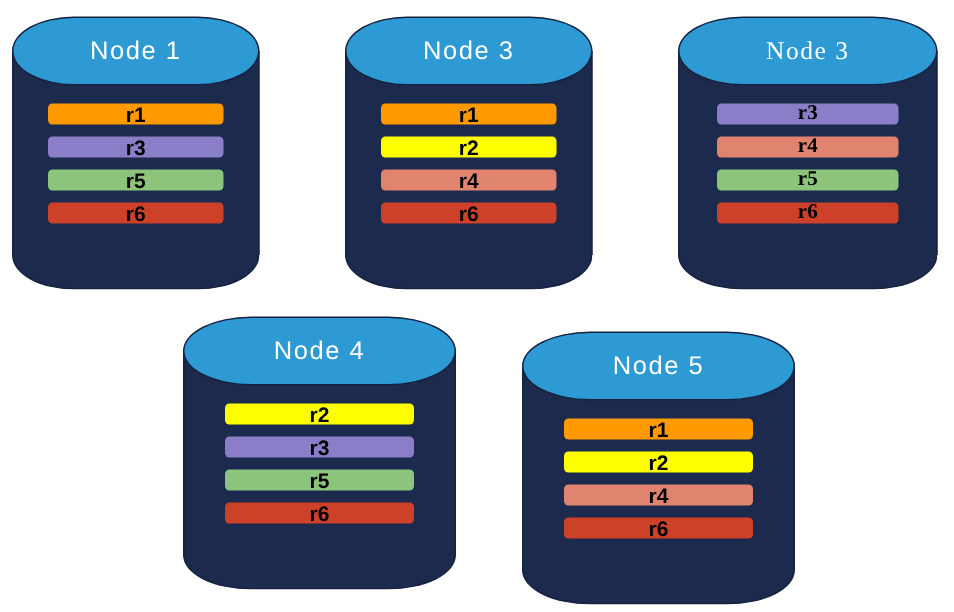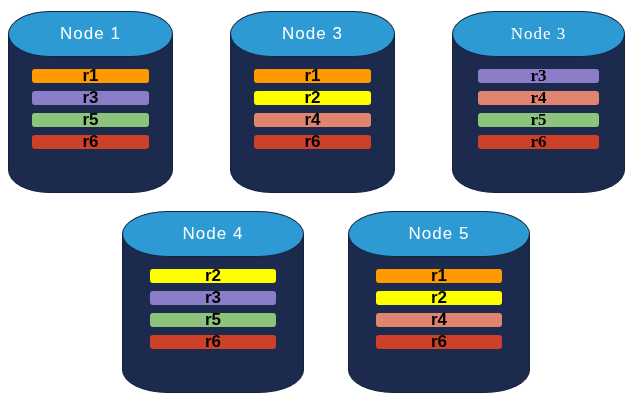--- a/index.html
+++ b/index.html
@@ -74,21 +74,21 @@
     left: 0;
     right: 0;
     z-index: 5;
   }
   .replica {
     position: relative;
     height: 14px;
     margin-bottom: 8px;
     border-radius: 3px;
     color: #000000;
-    font-size: 17px;
+    font-size: 14px;
     font-weight: bold;
     line-height: 14px;
     text-align: center;
     box-sizing: border-box;
   }
   .replica:last-child { margin-bottom: 16px; }
 </style>
 </head>
 <body>
 
@@ -134,21 +134,21 @@
       <div class="cyl-body" style="top: 23px; height: 136px;"></div>
       <div class="cyl-top" style="top: 0px; height: 46px;"></div>
       <div class="node-label" style="top: 13px; text-align: center;">Node  4</div>
       <div class="replica-stack" style="top: 58px; left: 28px; right: 28px;">
         <div class="replica" style="background: rgb(255, 255, 0);">r2</div>
         <div class="replica" style="background: rgb(138, 126, 200);">r3</div>
         <div class="replica" style="background: rgb(140, 196, 124);">r5</div>
         <div class="replica" style="background: rgb(205, 65, 40);">r6</div>
       </div>
     </div>
-    <div class="node" style="left: 348px; top: 211px; width: 182px; height: 160px;">
+    <div class="node" style="left: 348px; top: 221px; width: 182px; height: 160px;">
       <div class="cyl-bottom" style="top: 136px; height: 46px;"></div>
       <div class="cyl-body" style="top: 23px; height: 136px;"></div>
       <div class="cyl-top" style="top: 0px; height: 46px;"></div>
       <div class="node-label" style="top: 13px;">Node  5</div>
       <div class="replica-stack" style="top: 58px; left: 28px; right: 28px;">
         <div class="replica" style="background: rgb(255, 153, 0);">r1</div>
         <div class="replica" style="background: rgb(255, 255, 0);">r2</div>
         <div class="replica" style="background: rgb(224, 132, 112);">r4</div>
         <div class="replica" style="background: rgb(205, 65, 40);">r6</div>
       </div>

